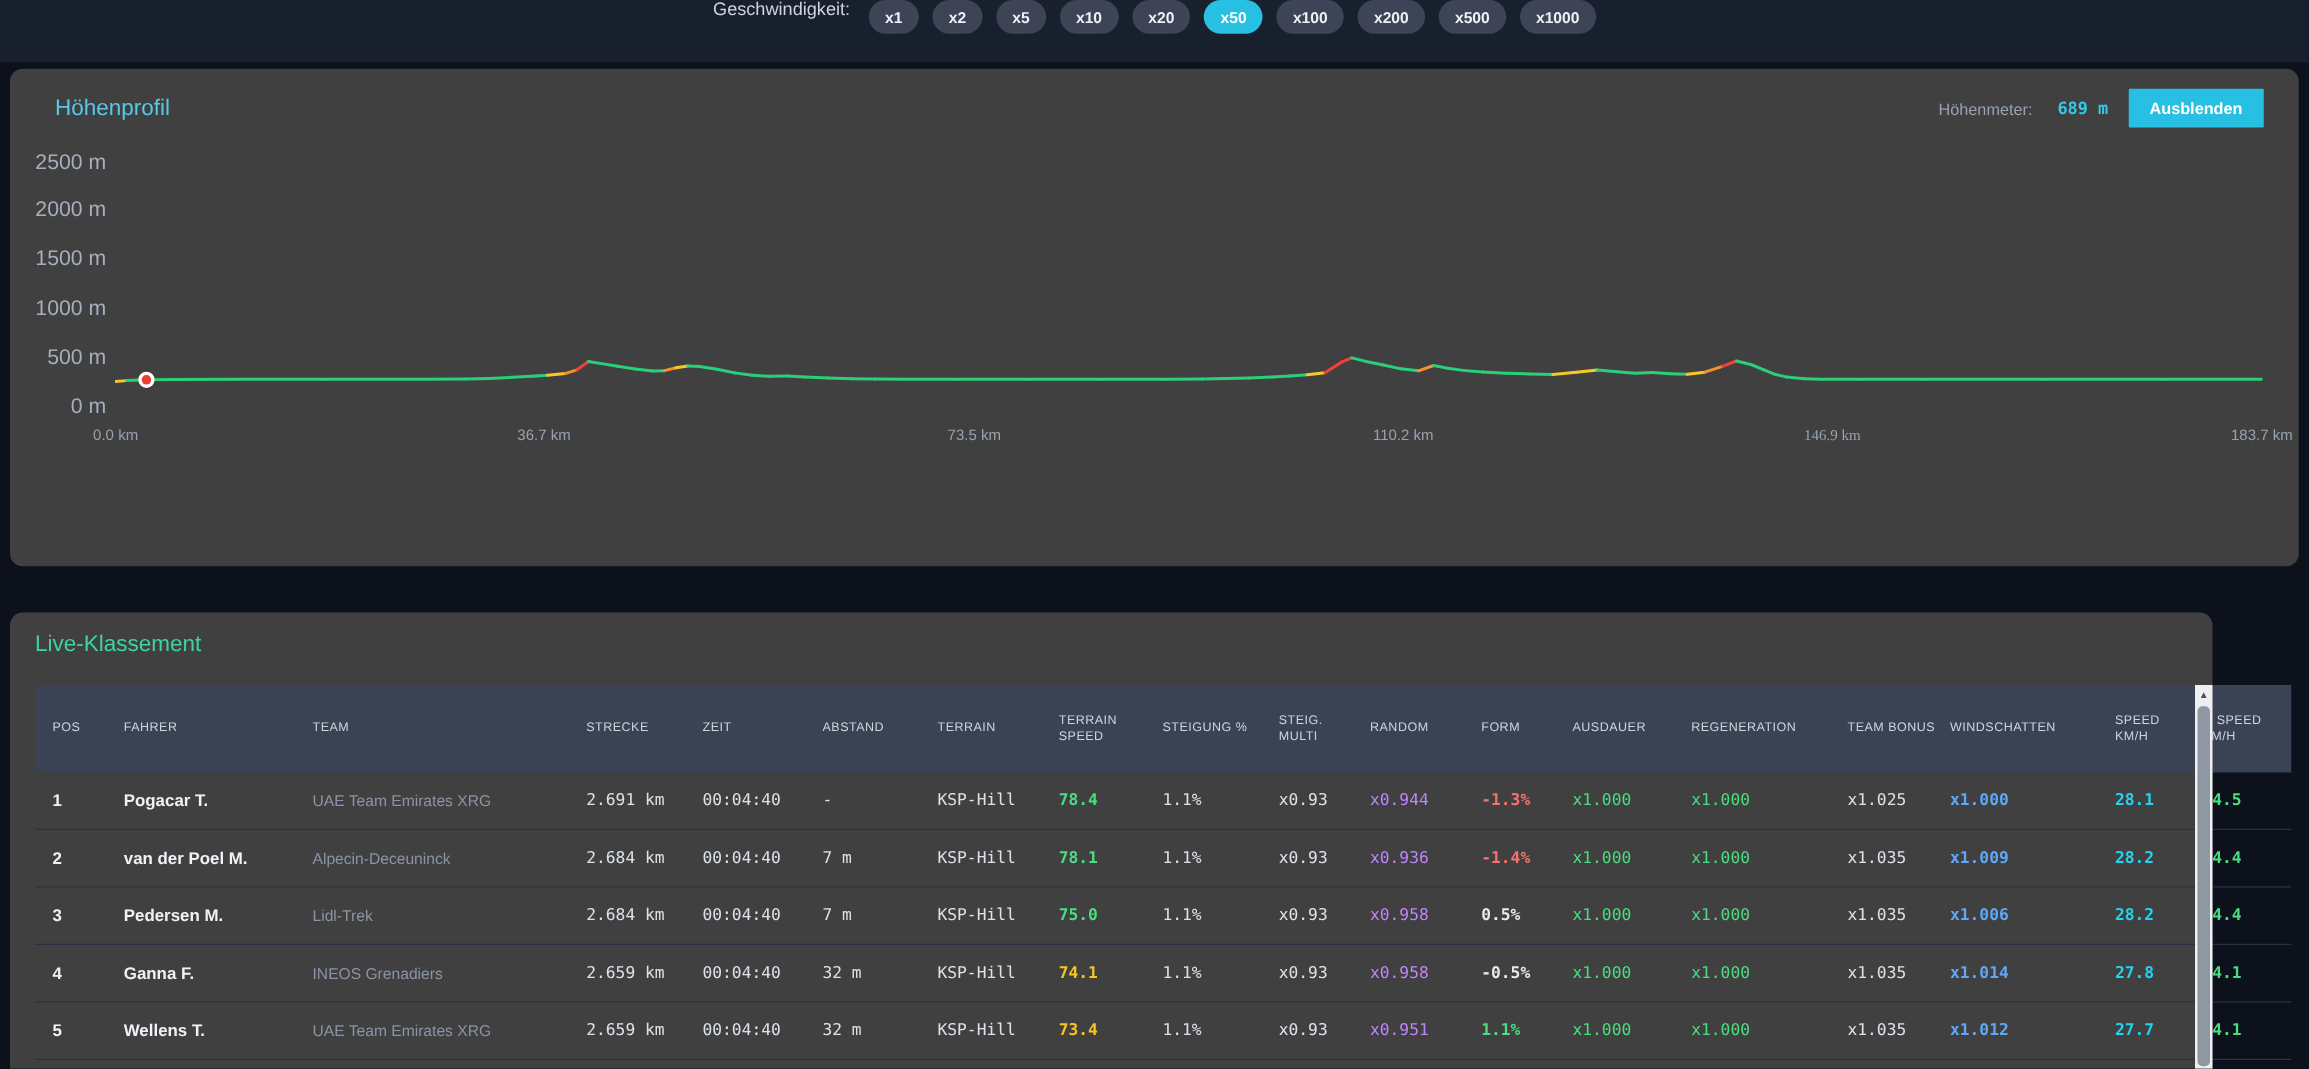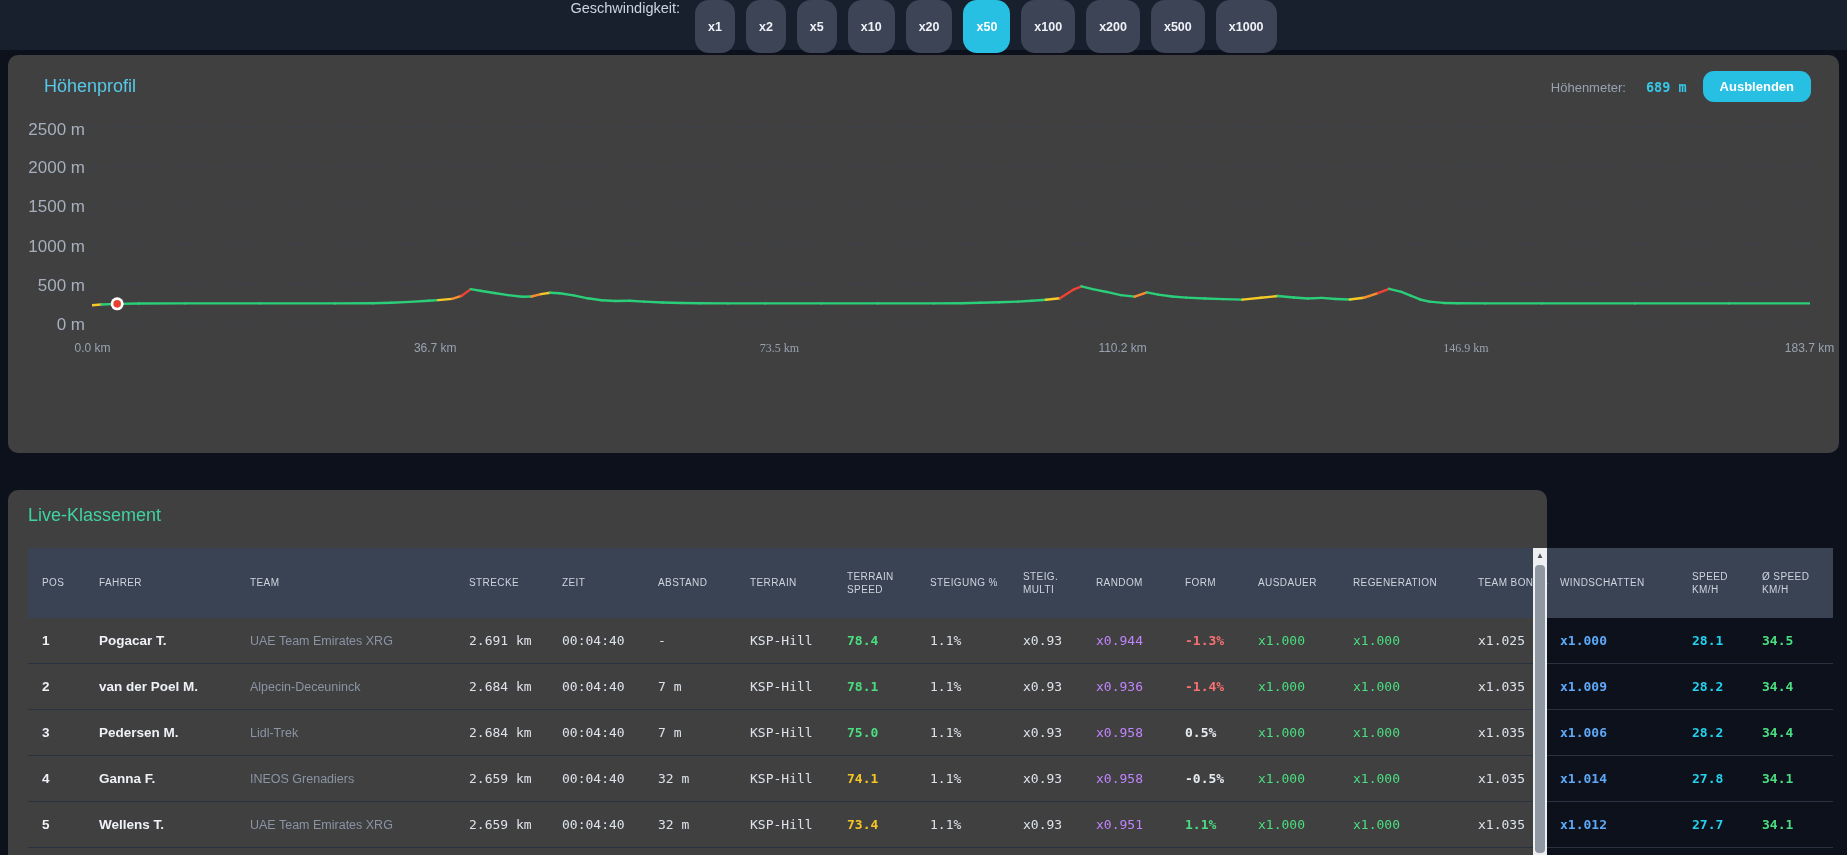--- a/index.html
+++ b/index.html
@@ -3,39 +3,39 @@
 <meta charset="utf-8">
 <style>
   html,body{margin:0;padding:0;}
   body{width:1847px;height:855px;overflow:hidden;position:relative;
        background:#0c111c;color:#dfe4ec;font-family:"Liberation Sans",sans-serif;}
 
   
   .speedbar{position:absolute;left:0;top:0;right:0;height:50px;background:#19202d;
             display:flex;align-items:flex-start;justify-content:center;gap:11px;}
   .speedbar .lbl{color:#ccd4df;font-size:14.5px;margin-right:4px;}
-  .pill{height:27px;padding:13px 13px;border-radius:14px;background:#3c4455;color:#eef1f6;
+  .pill{height:27px;padding:0 13px;border-radius:14px;background:#3c4455;color:#eef1f6;
         font-size:12.5px;font-weight:700;display:flex;align-items:center;cursor:pointer;}
   .pill.active{background:#27bfe2;color:#ffffff;}
 
   .panel{position:absolute;background:#404040;border-radius:10px;}
   #elev-panel{left:8px;top:55px;width:1831px;height:398px;}
   .elev-head{display:flex;justify-content:space-between;align-items:center;padding:16px 28px 0 36px;}
   .elev-title{font-size:18px;color:#57c9e8;}
   .elev-right{display:flex;align-items:center;gap:16px;}
   .hm-wrap{font-size:13px;color:#98a2b1;display:flex;align-items:flex-end;gap:20px;}
   .hm-val{color:#35c8e8;font-weight:700;font-family:"DejaVu Sans Mono",monospace;font-size:13.5px;}
   .btn{background:#27bfe2;color:#fff;font-weight:700;font-size:13px;padding:8px 17px;
-       border-radius:11px;cursor:pointer;}
+       border-radius:1px;cursor:pointer;}
   #chart-svg{position:absolute;left:84px;top:72px;}
   .ylab{position:absolute;width:77px;text-align:right;font-size:17px;color:#a6afbd;}
   .xlab{position:absolute;width:90px;text-align:center;font-size:12px;color:#98a2b0;}
 
   
-  #rank-panel{left:8px;top:490px;width:1539px;height:365px;border-radius:10px 10px 0 0;}
+  #rank-panel{left:8px;top:490px;width:1762px;height:365px;border-radius:10px 10px 0 0;}
   .rank-title{font-size:18px;color:#3ed3a0;padding:15px 0 0 20px;}
   .tablewrap{position:absolute;left:20px;top:58px;width:1805px;}
   .trow{display:grid;
         grid-template-columns:57px 151px 219px 93px 96px 92px 97px 83px 93px 73px 89px 73px 95px 125px 82px 132px 70px 60px;
         padding-left:14px;align-items:center;}
   .trow > div{padding-right:8px;}
   .thead{background:#3a4354;height:70px;font-size:10px;color:#ced4dd;letter-spacing:.4px;line-height:1.35;}
   .tbody-row{height:45px;border-bottom:1px solid #2a3242;font-size:13px;}
   .c-pos{font-weight:700;color:#eef1f6;font-size:13.5px;}
   .c-name{font-weight:700;color:#eef1f6;font-size:13.5px;}
@@ -176,21 +176,21 @@
       </g>
     </svg>
 <div class="ylab" style="left: 0px; top: 259.5px;">0 m</div>
     <div class="ylab" style="left: 0px; top: 220.8px;">500 m</div>
     <div class="ylab" style="left: 0px; top: 181.6px;">1000 m</div>
     <div class="ylab" style="left: 0px; top: 142.4px;">1500 m</div>
     <div class="ylab" style="left: 0px; top: 103.2px;">2000 m</div>
     <div class="ylab" style="left: 0px; top: 64.5px;">2500 m</div>
     <div class="xlab" style="left: 39.5px; top: 286px;">0.0 km</div>
     <div class="xlab" style="left: 382.226px; top: 286px;">36.7 km</div>
-    <div class="xlab" style="left: 726.387px; top: 286px; font-family: Liberation Serif, serif;">73.5 km</div>
+    <div class="xlab" style="left: 726.387px; top: 286px;">73.5 km</div>
     <div class="xlab" style="left: 1069.61px; top: 286px;">110.2 km</div>
     <div class="xlab" style="left: 1412.84px; top: 286px; font-family: Liberation Serif, serif;">146.9 km</div>
     <div class="xlab" style="left: 1756.5px; top: 286px;">183.7 km</div>
   </div>
 
 <div class="panel" id="rank-panel">
   <div class="rank-title">Live-Klassement</div>
   <div class="tablewrap">
     <div class="trow thead">
         <div>POS</div>

